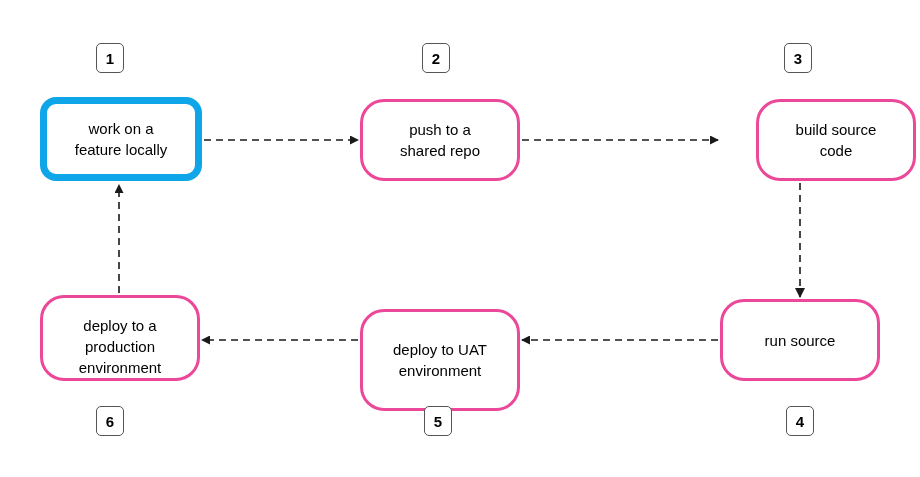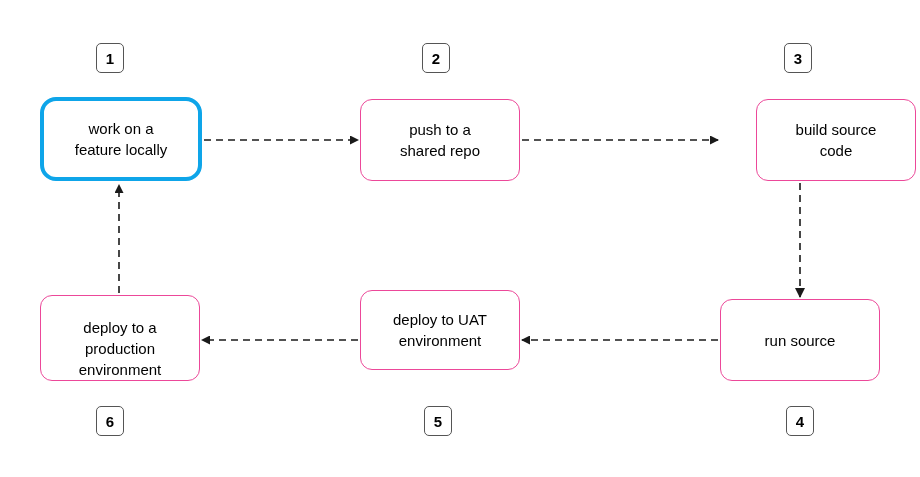--- a/index.html
+++ b/index.html
@@ -21,34 +21,34 @@
     position: absolute;
     left: 0;
     top: 0;
     width: 920px;
     height: 477px;
   }
   .node {
     position: absolute;
     box-sizing: border-box;
     background: #ffffff;
-    border: 1px solid #ec4899;
-    border-radius: 12px;
+    border: 3px solid #ec4899;
+    border-radius: 24px;
     display: flex;
     align-items: center;
     justify-content: center;
     text-align: center;
     color: #000000;
     font-size: 15px;
     line-height: 21px;
     font-family: "Liberation Sans", sans-serif;
     z-index: 2;
   }
   .node.highlight {
-    border: 4px solid #0ea5e9;
+    border: 7px solid #0ea5e9;
     border-radius: 16px;
   }
   .node .node-label {
     white-space: pre-line;
     padding: 0 8px;
   }
   .badge {
     position: absolute;
     box-sizing: border-box;
     width: 28px;
@@ -105,21 +105,21 @@
         <span class="node-label">push to a
 shared repo</span>
       </div>
       <div class="node" style="left: 720px; top: 99px; width: 160px; height: 82px; margin-left: 36px;">
         <span class="node-label">build source
 code</span>
       </div>
       <div class="node" style="left: 720px; top: 299px; width: 160px; height: 82px;">
         <span class="node-label">run source</span>
       </div>
-      <div class="node" style="left: 360px; top: 290px; width: 160px; height: 80px;">
+      <div class="node" style="left: 360px; top: 309px; width: 160px; height: 102px;">
         <span class="node-label">deploy to UAT
 environment</span>
       </div>
       <div class="node" style="left: 40px; top: 295px; width: 160px; height: 86px; align-items: flex-end;">
         <span class="node-label">deploy to a
 production
 environment</span>
       </div>
     </div>
   <div id="badges-group">

